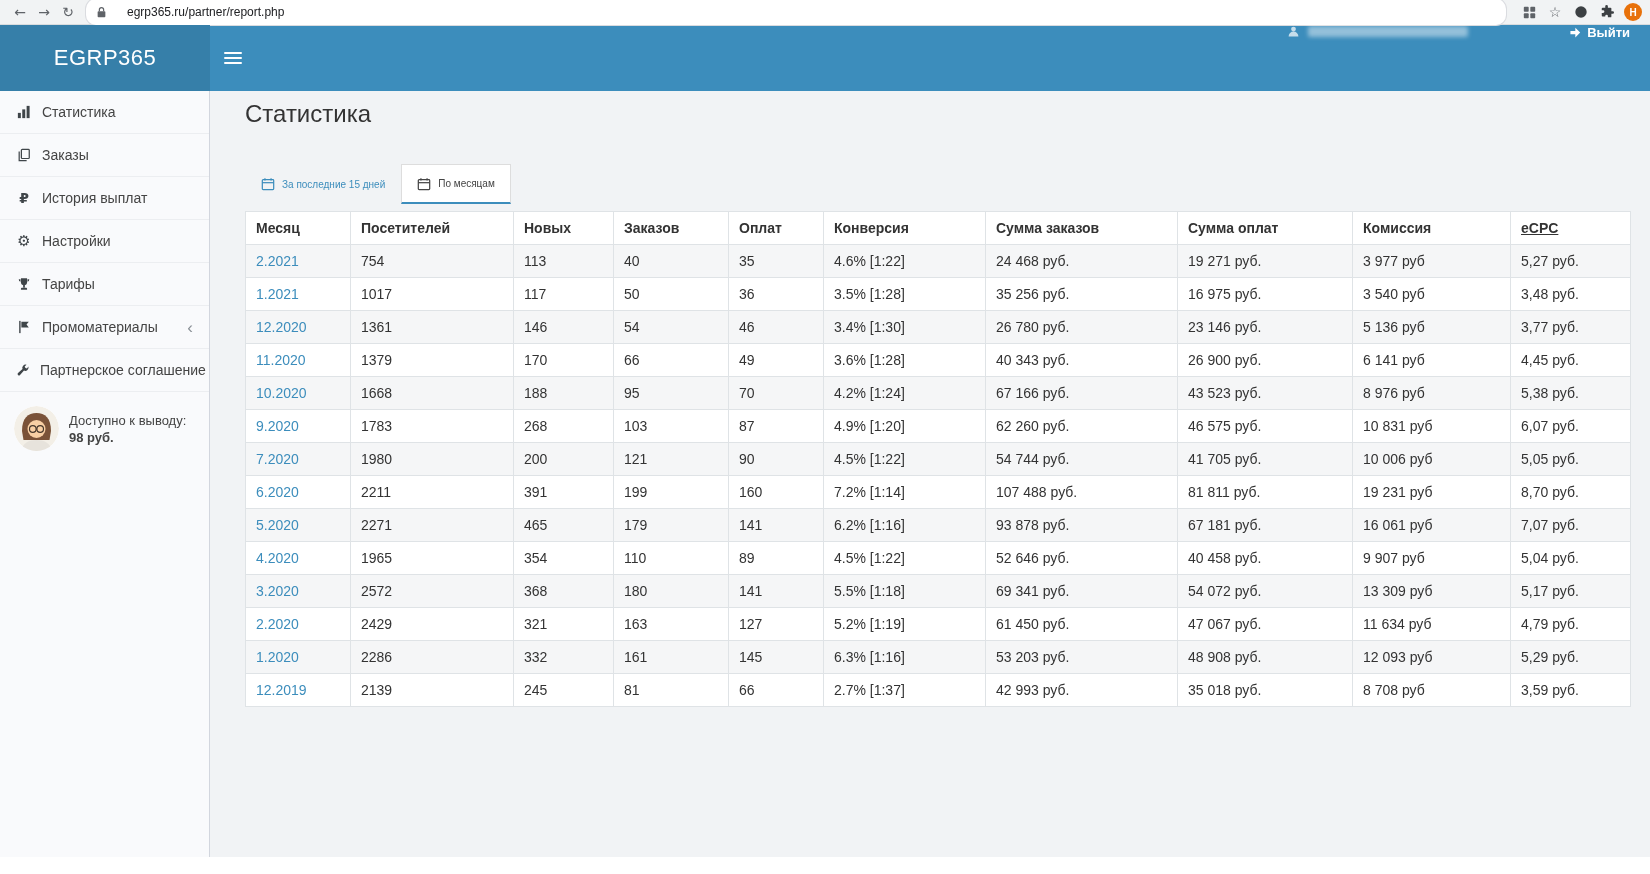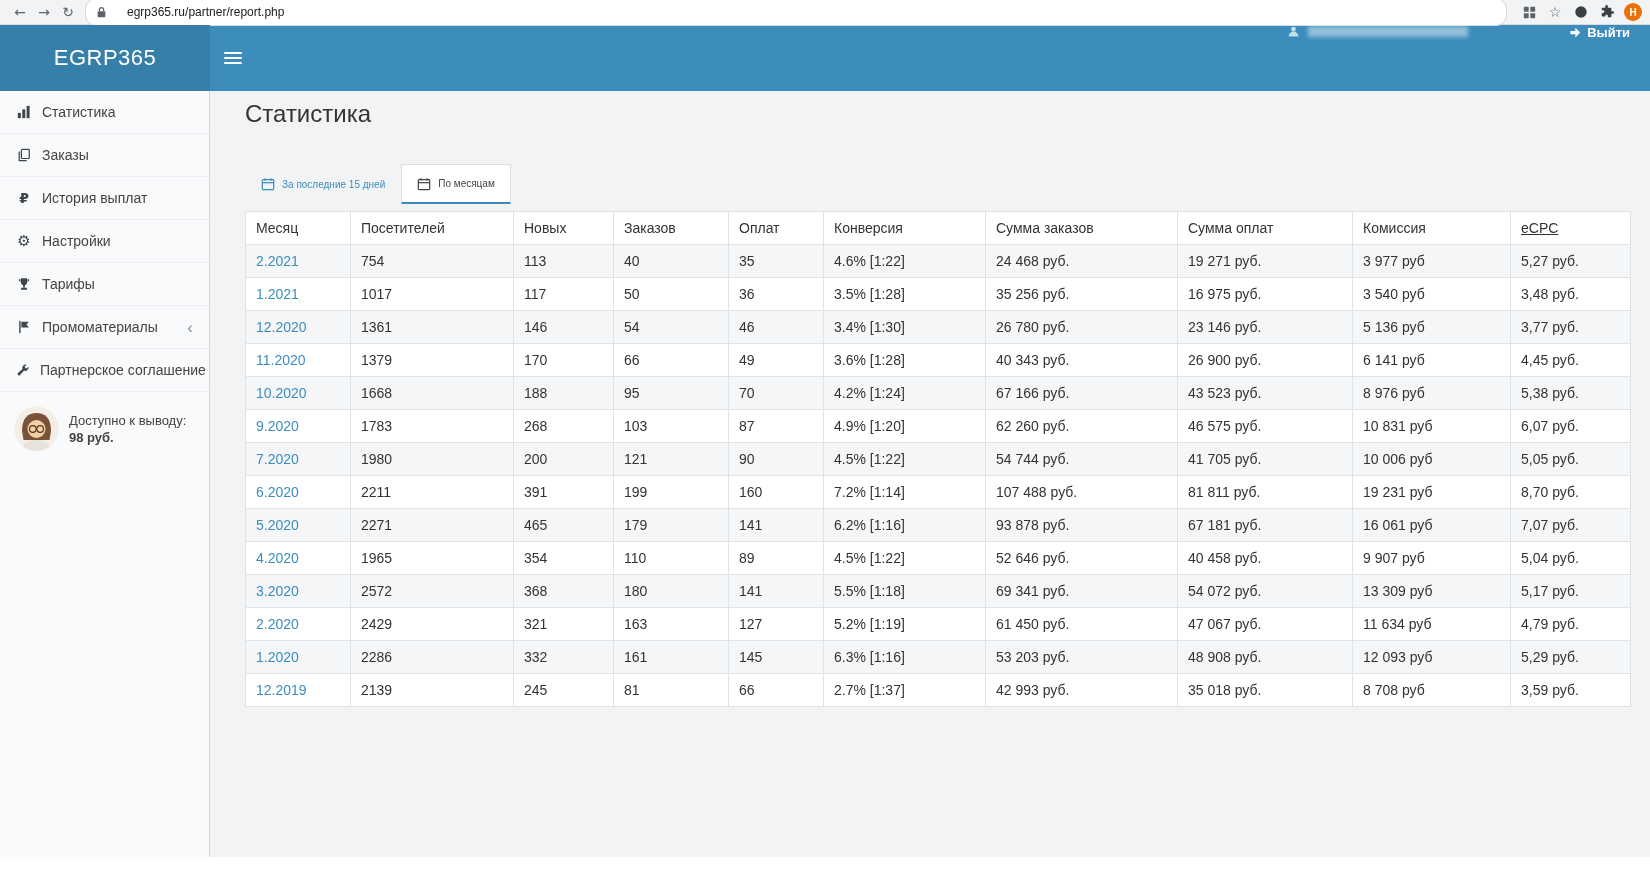--- a/index.html
+++ b/index.html
@@ -44,21 +44,21 @@
   h1{margin:9px 0 0;font-weight:400;font-size:24px;color:#333}
   .alert{margin-top:25px;background:var(--c-alert_bg);border:1px solid var(--c-alert_border);border-radius:3px;color:var(--c-alert_text);font-size:13.5px;padding:13px 20px;line-height:18px}
   .alert b{font-weight:bold}
 
   .tabs{display:flex;margin-top:36px}
   .tab{display:flex;align-items:center;gap:7px;padding:10px 15px;font-size:10px;color:var(--c-link);cursor:pointer;border:1px solid transparent;line-height:17px}
   .tab.active{background:#fff;color:#444;border-color:#ddd;border-bottom:2px solid var(--c-accent)}
 
   table{border-collapse:collapse;width:100%;margin-top:7px;background:#fff;table-layout:fixed}
   th,td{border:1px solid #dfe3e6;padding:8px 10px;font-size:14px;color:#333;text-align:left;white-space:nowrap;overflow:hidden}
-  th{font-weight:normal;background:#fff}
+  th{font-weight:bold;background:#fff}
   tbody tr:nth-child(odd) td{background:#f5f6f7}
   a.month{color:var(--c-link);text-decoration:none;cursor:pointer}
   .u{text-decoration:underline}
 </style>
 </head>
 <body>
 
 <div>
 
   <div class="browser-bar">

